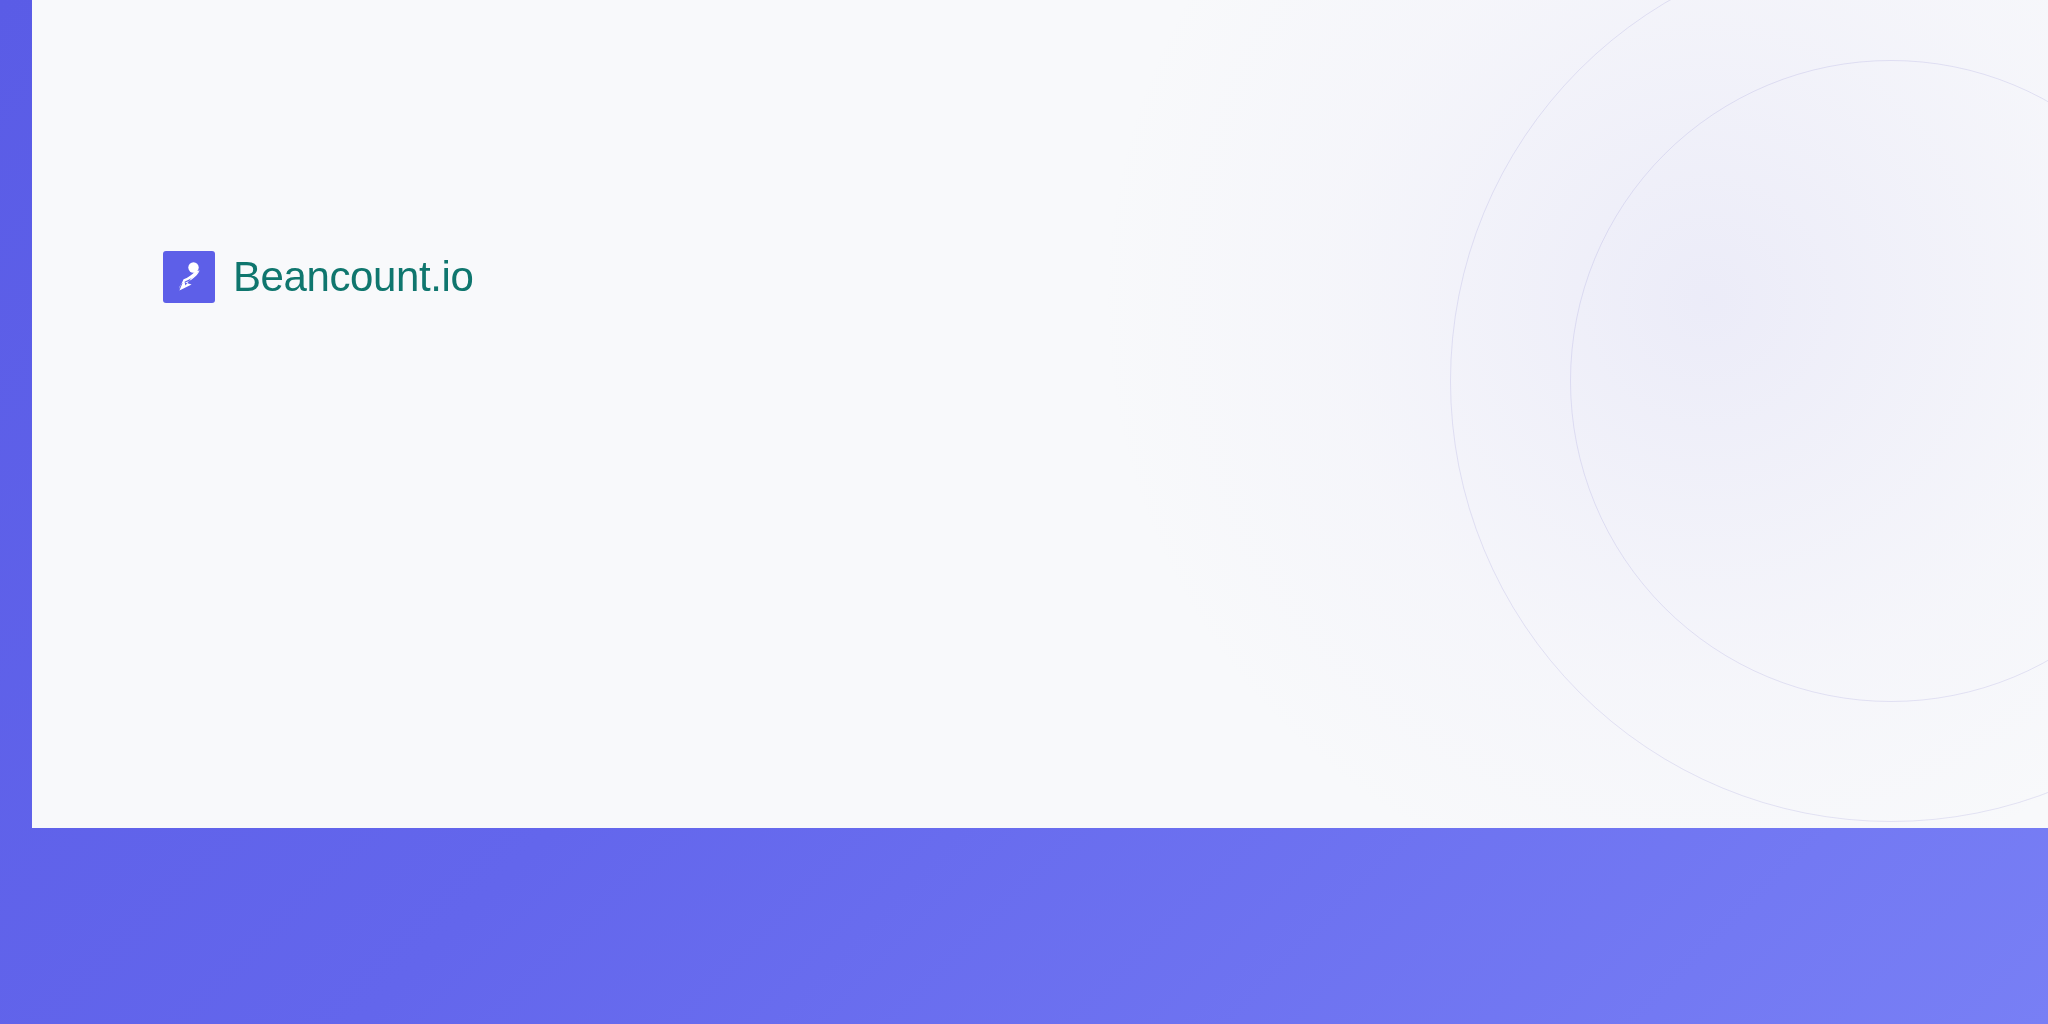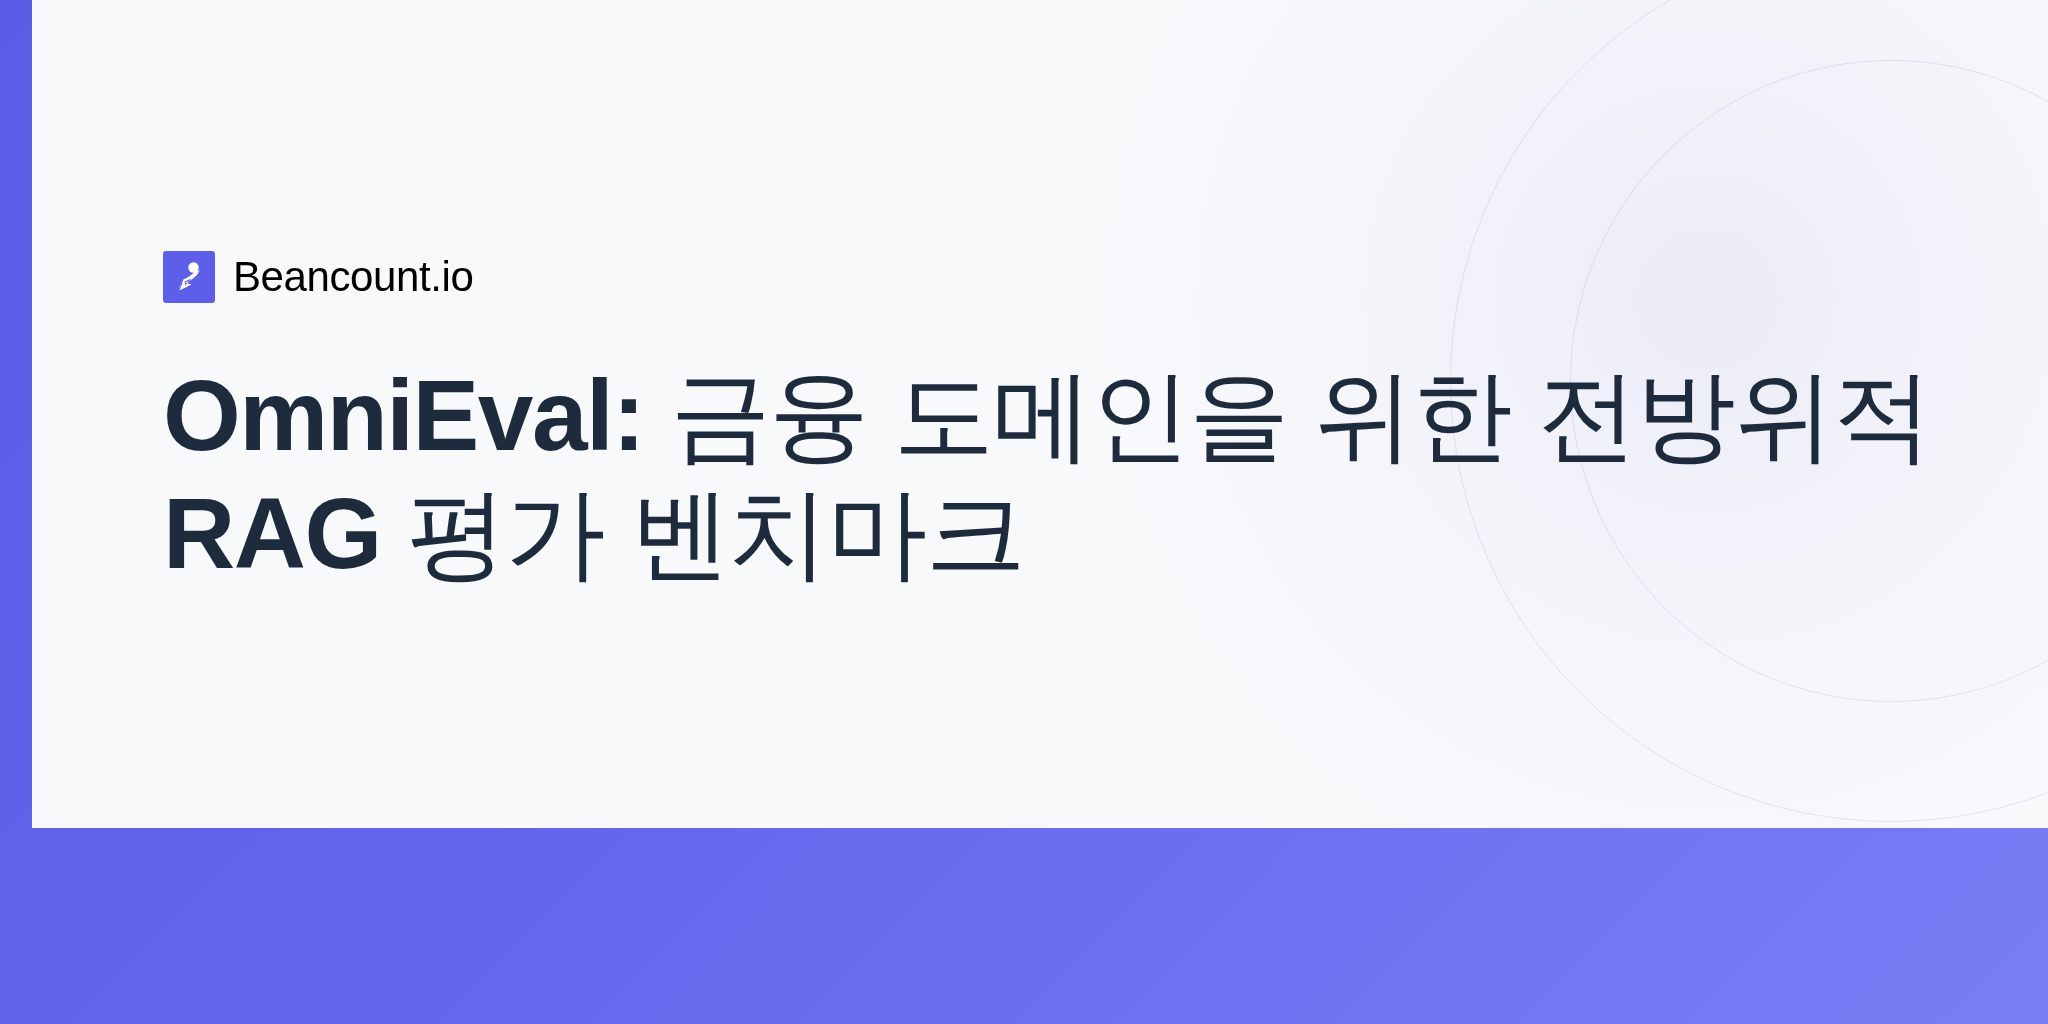--- a/index.html
+++ b/index.html
@@ -91,21 +91,21 @@
     border-radius: 3px;
     display: flex;
     align-items: center;
     justify-content: center;
     flex: 0 0 auto;
   }
   #brand-logo-mark svg { display: block; }
   #brand-name {
     font-size: 42px;
     font-weight: 400;
-    color: #000000;
+    color: #0f766e;
     letter-spacing: -0.4px;
     line-height: 1;
     white-space: nowrap;
   }
 
   
   #headline {
     margin-top: 52px;
     font-size: 100px;
     line-height: 1.18;
@@ -150,20 +150,16 @@
             <path d="M30.8 13.6
                      C 26.4 19.2, 21.2 22.6, 15.4 24.8
                      C 12.6 26.0, 10.8 28.4, 9.8 32.2
                      L 14.6 22.2
                      C 18.8 20.8, 23.0 18.0, 26.6 14.0 Z" fill="#ffffff"></path>
           </svg>
         </span>
         <span id="brand-name">Beancount.io</span>
       </div>
 
-      <h1 id="headline">
-        <span class="hl-line"><span class="hl-strong">OmniEval:</span><span class="hl-rest"> 금융 도메인을 위한 전방위적</span></span>
-        <span class="hl-line"><span class="hl-strong">RAG</span><span class="hl-rest"> 평가 벤치마크</span></span>
-      </h1>
 
     </div>
   </div>
 </div>
 
 </body></html>

